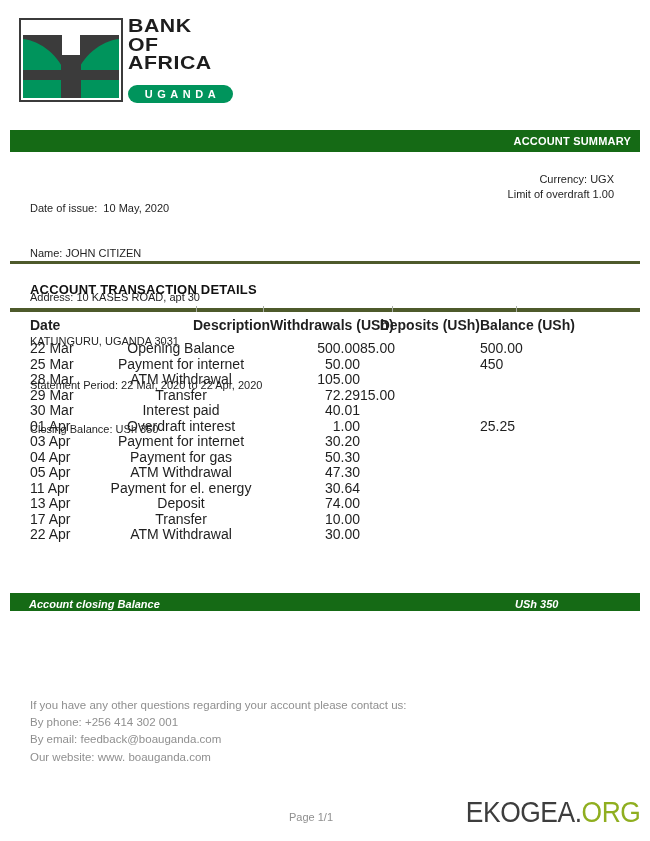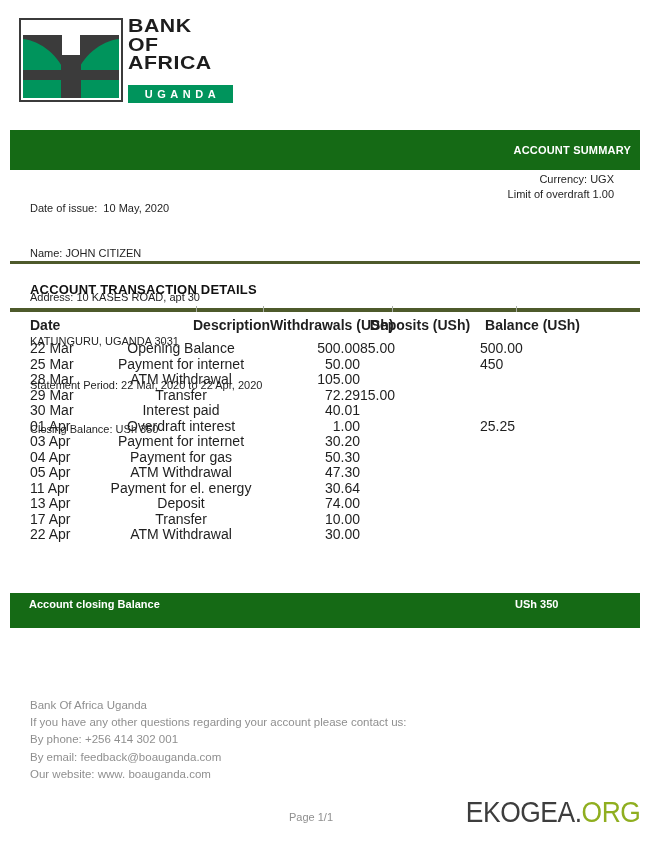--- a/index.html
+++ b/index.html
@@ -10,53 +10,53 @@
   
   .emblem{position:absolute;left:19px;top:18px;width:104px;height:84px;}
   .brand-text{
     position:absolute;left:128px;top:17px;
     font-size:19px;font-weight:800;line-height:18.5px;color:#1d1d1d;
     letter-spacing:.5px;transform:scaleX(1.12);transform-origin:left top;
   }
   .uganda-box{
     position:absolute;left:128px;top:85px;width:105px;height:18px;
     background:#00945c;color:#fff;font-size:11px;font-weight:700;
-    letter-spacing:4.5px;text-align:center;line-height:18px;text-indent:4px;
+    letter-spacing:4.5px;text-align:center;line-height:18px;text-indent:4px;border-radius:9px;
   }
   .addr{
     position:absolute;right:46px;top:31px;text-align:right;
     font-size:11px;font-weight:700;line-height:16.5px;color:#222;
   }
   
   .greenbar{position:absolute;left:10px;width:630px;background:#156a15;color:#fff;
     font-size:11px;font-weight:700;}
-  .summary-bar{top:130px;height:40px;display:flex;align-items:center;
+  .summary-bar{top:130px;height:22px;display:flex;align-items:center;
     justify-content:flex-end;padding-right:9px;box-sizing:border-box;letter-spacing:.2px;}
-  .closing-bar{top:593px;height:35px;line-height:23px;}
+  .closing-bar{top:593px;height:18px;line-height:23px;font-style:italic;}
   .closing-bar .lbl{padding-left:19px;}
   .closing-bar .val{position:absolute;left:505px;top:0;}
   
   .summary-left{position:absolute;left:30px;top:172px;font-size:11px;line-height:14.7px;white-space:pre-wrap;}
   .summary-right{position:absolute;right:36px;top:172px;font-size:11px;line-height:14.7px;text-align:right;}
   .olive-line{position:absolute;left:10px;top:261px;width:630px;height:3px;background:#4e5a2b;}
   
   .tx-title{position:absolute;left:30px;top:282px;font-size:13px;font-weight:700;color:#111;letter-spacing:.2px;}
   .tx-wrap{position:absolute;left:10px;top:308px;width:630px;border-top:4px solid #4e5a2b;}
   .tick{position:absolute;top:-6px;width:1px;height:6px;background:#a9afa4;}
   table.tx{width:550px;margin-left:20px;border-collapse:collapse;table-layout:fixed;
     font-size:14px;color:#1f1f1f;}
   table.tx th,table.tx td{white-space:nowrap;padding:0;font-weight:400;}
   table.tx th{font-weight:700;padding-top:5px;padding-bottom:8px;}
   table.tx td{line-height:15.5px;height:15.5px;}
   .col0{width:62px;} .col1{width:178px;} .col2{width:90px;} .col3{width:120px;} .col4{width:100px;}
   th.c0,td.c0{text-align:left;}
   th.c1{text-align:right;} td.c1{text-align:center;margin-top:40px;}
   th.c2{text-align:left;} td.c2{text-align:right;padding-right:10px;}
-  th.c3{text-align:center;padding-left:38px;} td.c3{text-align:left;}
-  th.c4{text-align:right;padding-left:40px;} td.c4{text-align:left;padding-left:40px;}
+  th.c3{text-align:right;padding-left:38px;} td.c3{text-align:left;}
+  th.c4{text-align:left;padding-left:40px;} td.c4{text-align:left;padding-left:40px;}
   
   .footer{position:absolute;left:30px;top:697px;color:#8f8f8f;font-size:11.5px;line-height:17.2px;}
   .pagenum{position:absolute;left:289px;top:811px;color:#8f8f8f;font-size:11px;}
   .ekogea{position:absolute;right:10px;top:795px;font-size:30px;letter-spacing:-.5px;
     color:#3d3d3d;transform:scaleX(.88);transform-origin:right top;}
   .ekogea .org{color:#8fae1f;}
 </style>
 </head>
 <body>
 
@@ -217,21 +217,20 @@
         </tbody>
     </table>
   </div>
 
   <div class="greenbar closing-bar">
     <span class="lbl">Account closing Balance</span>
     <span class="val">USh 350</span>
   </div>
 
   <div class="footer">
-    <div>Bank Of Africa Uganda</div>
     <div>If you have any other questions regarding your account please contact us:</div>
     <div>By phone: +256 414 302 001</div>
     <div>By email: feedback@boauganda.com</div>
     <div>Our website: www. boauganda.com</div>
   </div>
 
   <div class="pagenum">Page 1/1</div>
 
   <div class="ekogea">
     <span>EKOGEA.</span><span class="org">ORG</span>

